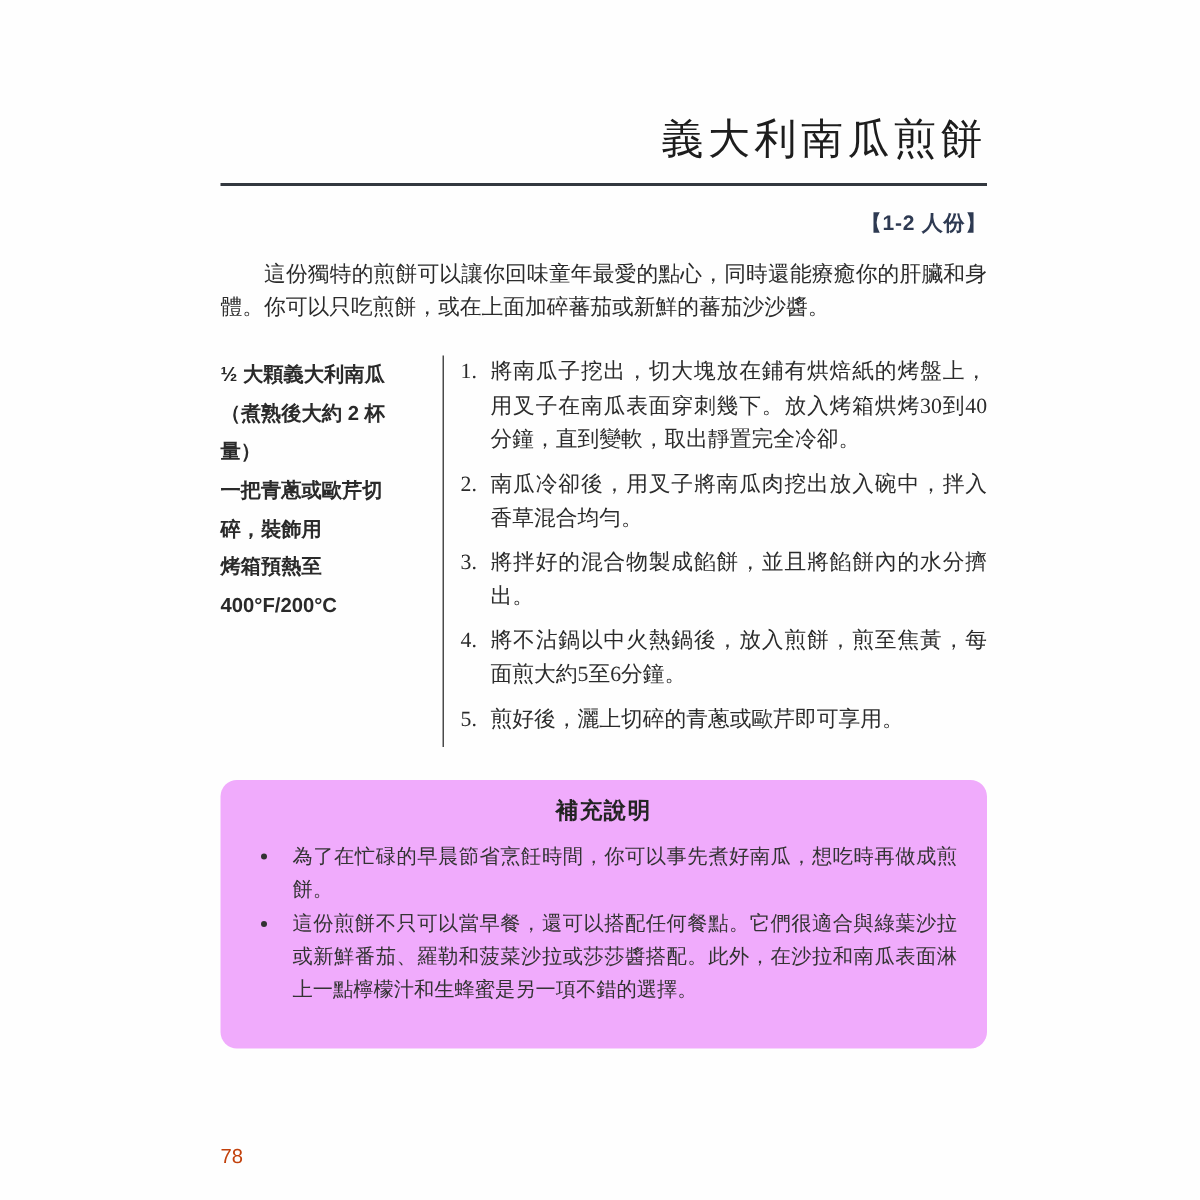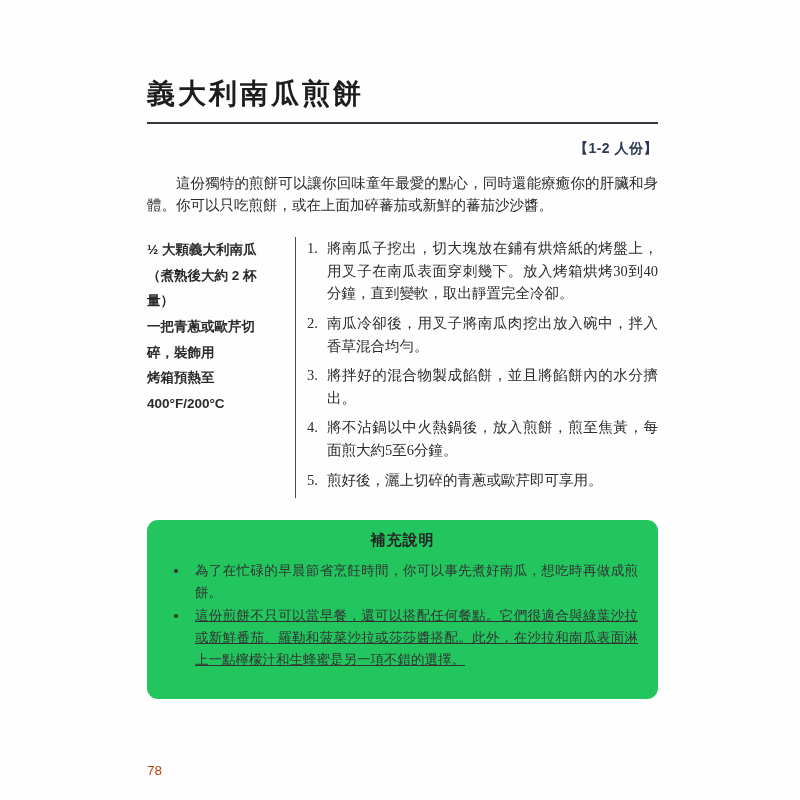--- a/index.html
+++ b/index.html
@@ -17,22 +17,22 @@
   }
   .content {
     position: absolute;
     left: 147px; top: 76px;
     width: 511px;
   }
   
   .title {
     font-family: "Liberation Serif", "DejaVu Serif", serif;
     font-size: 28px;
-    font-weight: bold;
-    text-align: left;
+    font-weight: normal;
+    text-align: right;
     letter-spacing: 3px;
     color: #1d1d1d;
     line-height: 1.25;
   }
   .title-rule {
     margin-top: 11px;
     border-top: 2px solid #33383f;
     height: 0;
   }
   .servings {
@@ -90,21 +90,21 @@
     flex: 0 0 20px;
     width: 20px;
   }
   .steps .txt {
     flex: 1;
     text-align: justify;
   }
   
   .notes {
     margin-top: 22px;
-    background: #22c55e;
+    background: #f0abfc;
     border-radius: 11px;
     padding: 11px 20px 15px 20px;
   }
   .notes-title {
     font-family: "Liberation Sans", "DejaVu Sans", sans-serif;
     font-size: 15px;
     font-weight: bold;
     text-align: center;
     color: #242424;
     letter-spacing: 1px;
@@ -116,21 +116,21 @@
     font-family: "Liberation Sans", "DejaVu Sans", sans-serif;
     font-size: 13.5px;
     line-height: 1.62;
     color: #333333;
   }
   .notes li {
     margin-bottom: 1px;
     padding-left: 6px;
     text-align: justify;
   }
-  .notes li:last-child { margin-bottom: 14px; text-decoration: underline; }
+  .notes li:last-child { margin-bottom: 14px; }
   
   .pagenum {
     position: absolute;
     left: 147px;
     top: 763px;
     font-family: "Liberation Sans", "DejaVu Sans", sans-serif;
     font-size: 13.5px;
     color: #c2410c;
   }
 </style>

